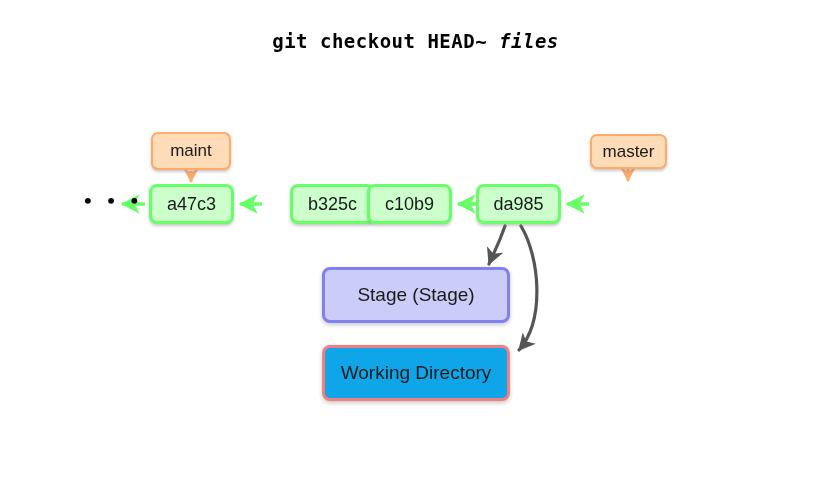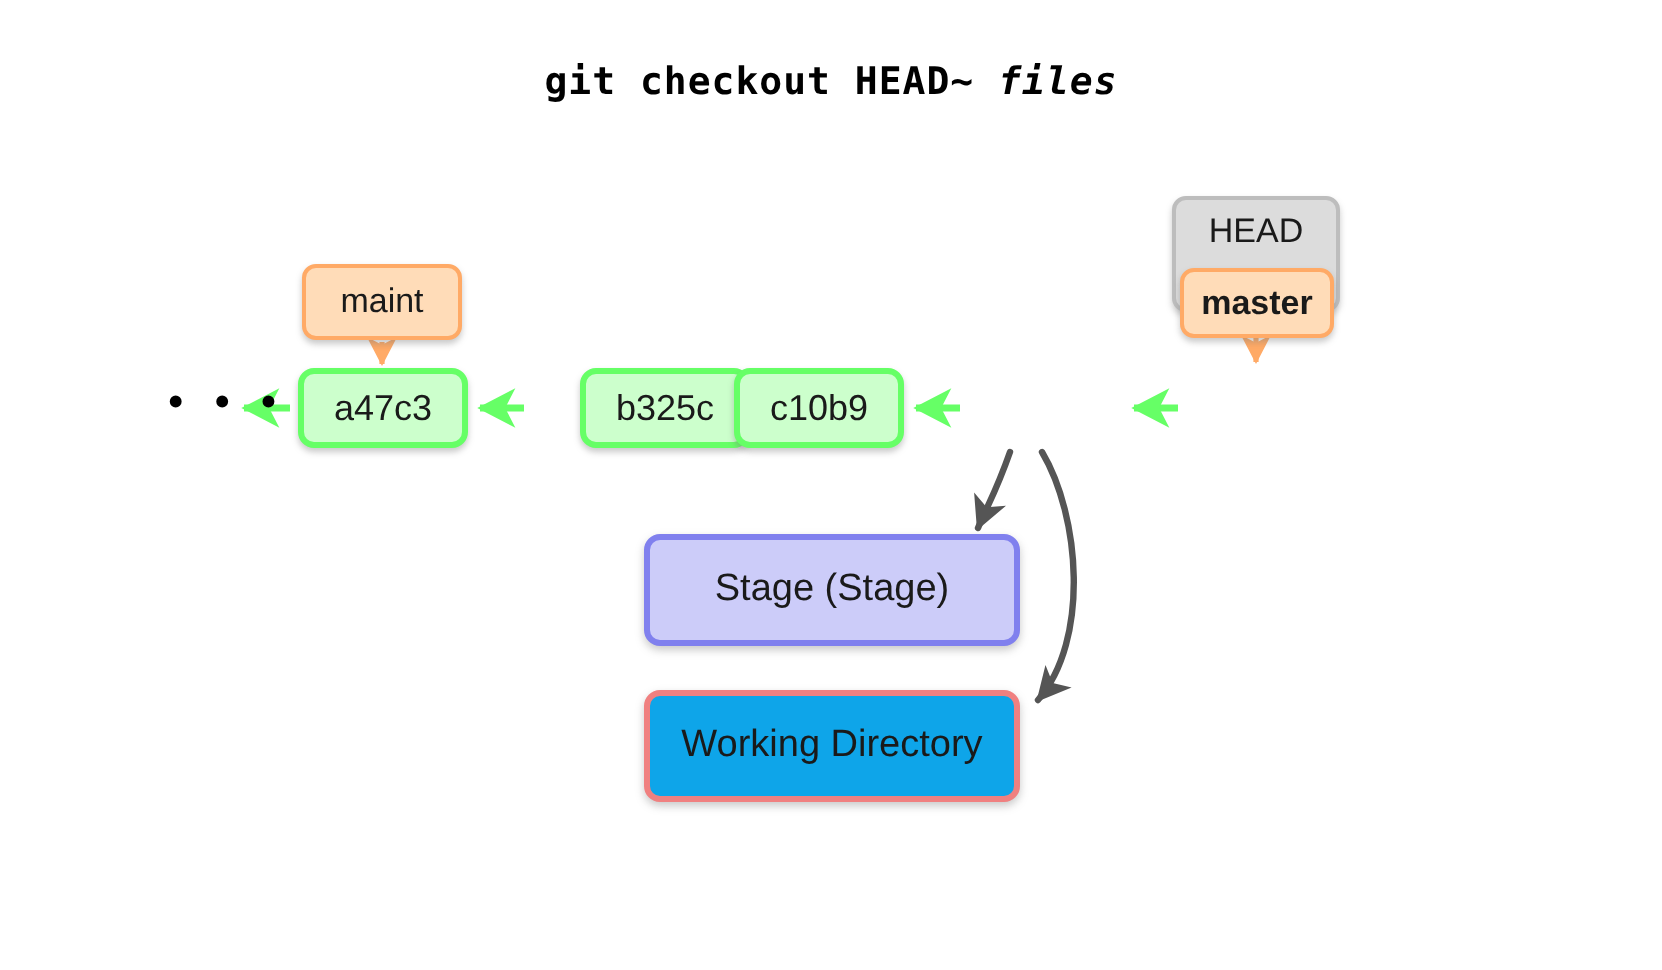--- a/index.html
+++ b/index.html
@@ -160,23 +160,23 @@
       <path d="M505,226 C498,246 494,252 489,264" marker-end="url(#grayhead)"></path>
       <path d="M521,226 C540,258 545,320 519,350" marker-end="url(#grayhead)"></path>
     </g>
   </svg>
 
   <div class="ellipsis">• • •</div>
 
   <div class="node commit" style="left:149px; top:184px;">a47c3</div>
   <div class="node commit" style="left:258px; top:184px;margin-left:32px;">b325c</div>
   <div class="node commit" style="left:367px; top:184px;">c10b9</div>
+  <div class="node commit" style="left:476px; top:184px;">da985</div>
 
   <div class="node branch" style="left:151px; top:132px; width:80px; height:38px;">maint</div>
 
-  <div class="node headlabel" style="left:586px; top:98px; width:84px; height:58px;">HEAD</div>
-  <div class="node branch" style="left:590px; top:134px; width:77px; height:35px;font-weight:bold;">master</div>
+  <div class="node branch" style="left:590px; top:134px; width:77px; height:35px;">master</div>
 
   <div class="node stage" style="left:322px; top:267px; width:188px; height:56px;">Stage (Stage)</div>
 
   <div class="node workdir" style="left:322px; top:345px; width:188px; height:56px;">Working Directory</div>
 
 </div>
 
 </body></html>

